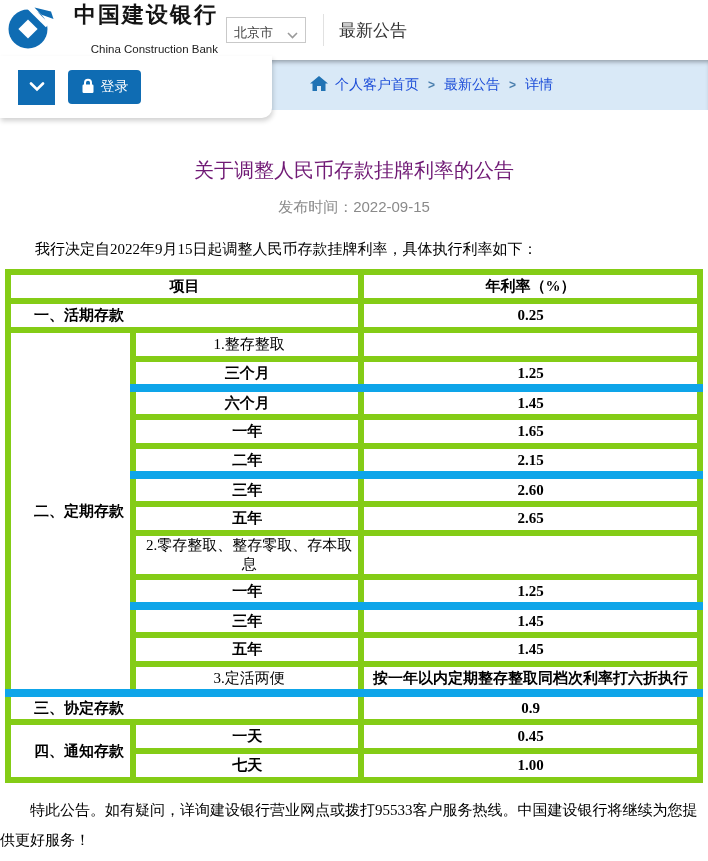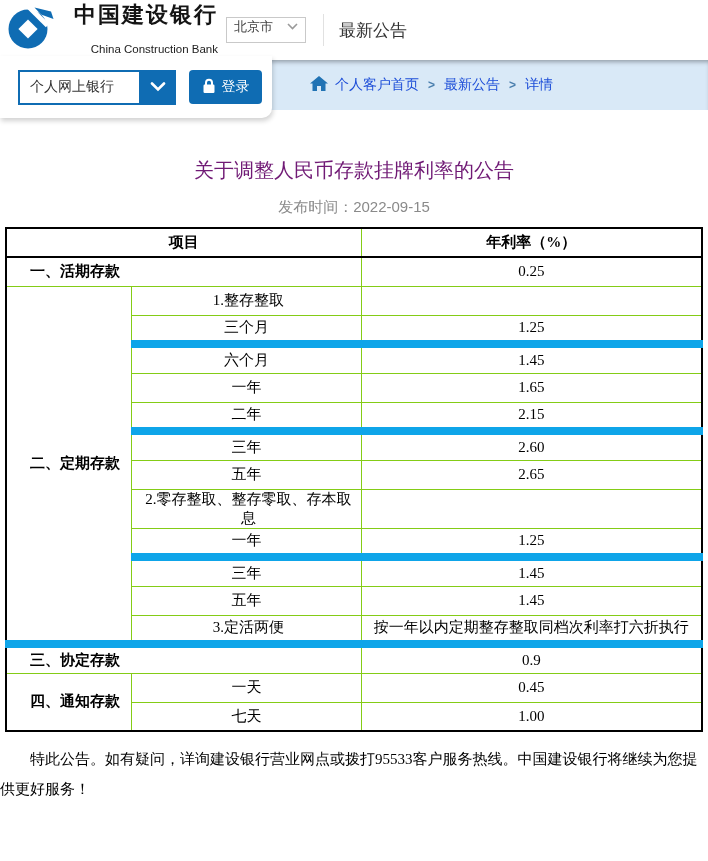--- a/index.html
+++ b/index.html
@@ -9,21 +9,21 @@
     font-family:"Liberation Sans", sans-serif; position:relative;
   }
 
   
   .header-top { height:60px; display:flex; align-items:center; padding-left:8px; background:#fff; }
   .logo { display:flex; align-items:center; gap:20px; cursor:pointer;text-align:right; }
   .logo-text { display:flex; flex-direction:column; line-height:1; }
   .logo-text-cn { font-size:22px; font-weight:bold; color:#141414; letter-spacing:2px; }
   .logo-text-en { font-size:11.5px; color:#222; margin-top:18px; }
   .city-select { margin-left:8px; width:80px; height:26px; border:1px solid #c9c9c9; border-radius:0;
-    display:flex; align-items:flex-start; justify-content:space-between; padding:0 7px;
+    display:flex; align-items:flex-end; justify-content:space-between; padding:0 7px;
     font-size:13px; color:#444; background:#fff; cursor:pointer; }
   .top-divider { width:1px; height:32px; background:#e1e1e1; margin:0 15px 0 17px; }
   .section-title { font-size:17px; color:#333; }
 
   
   .sub-header { position:relative; height:50px; background:#d9e9f7;
     box-shadow: inset 0 4px 4px -2px rgba(80,86,92,.5); }
   .login-panel { position:absolute; left:0; top:-4px; width:272px; height:62px; background:#fff;
     border-radius:0 0 10px 0; box-shadow:1px 3px 5px rgba(0,0,0,.18);
     display:flex; align-items:center; padding-left:18px; z-index:2; }
@@ -40,25 +40,25 @@
 
   
   .article { padding-top:47px; }
   .article-title { text-align:center; font-size:20px; color:#701a75; }
   .publish-time { text-align:center; font-size:15px; color:#8a8a8a; margin-top:14px; }
   .intro { margin-top:23px; padding:0 5px; text-indent:2em; font-size:15px; color:#000;
     font-family:"Liberation Serif", serif; }
 
   .rate-table { border-collapse:collapse; width:698px; margin:10px 5px 0 5px; font-size:15px; color:#000;
     font-family:"Liberation Serif", serif; border:2px solid #000; }
-  .rate-table th, .rate-table td { border:1px solid #84cc16; height:29px; padding:0 2px; }
+  .rate-table th, .rate-table td { border:6px solid #84cc16; height:29px; padding:0 2px; }
   .rate-table th { border-bottom:2px solid #000; font-size:15px; font-weight:bold; text-align:center; }
   .rate-table td.cat { font-weight:bold; text-align:left; padding-left:23px; }
   .rate-table td.sub-item { text-align:center; padding-left:6px; font-weight:normal; }
-  .rate-table td.term, .rate-table td.rate { text-align:center; }
+  .rate-table td.term, .rate-table td.rate { text-align:center;font-weight:bold; }
   .rate-table tr.thick-top td { border-top:8px solid #0ea5e9; }
 
   .closing { margin-top:12px; padding:0 3px 0 0; text-indent:2em; font-size:15px; line-height:2;
     color:#000; font-family:"Liberation Serif", serif; }
 </style>
 </head>
 <body>
 
 <div class="header-top">
   <div class="logo">
@@ -87,21 +87,20 @@
         </svg>
     </span>
   </div>
   <div class="top-divider"></div>
   <div class="section-title">最新公告</div>
 </div>
 
 <div class="sub-header">
   <div class="login-panel">
     <div class="bank-select">
-      <div class="bank-select-value">个人网上银行</div>
       <div class="bank-select-chev">
         <svg width="16" height="10" viewBox="0 0 16 10">
             <path d="M2 1.5 L8 7.5 L14 1.5" stroke="#ffffff" stroke-width="2.6" fill="none" stroke-linecap="round"></path>
           </svg>
       </div>
     </div>
     <button class="login-btn">
       <span>
         <svg width="14" height="16" viewBox="0 0 14 16">
           <path d="M4 7 V4.8 a3 3 0 0 1 6 0 V7" fill="none" stroke="#ffffff" stroke-width="2"></path>
@@ -125,20 +124,21 @@
       <span>最新公告</span>
     </a>
     <span class="crumb-sep">&gt;</span>
     <span class="crumb">详情</span>
   </div>
 </div>
 
 <div class="article">
   <div class="article-title">关于调整人民币存款挂牌利率的公告</div>
   <div class="publish-time">发布时间：2022-09-15</div>
+  <div class="intro">我行决定自2022年9月15日起调整人民币存款挂牌利率，具体执行利率如下：</div>
 
   <table class="rate-table">
     <colgroup>
         <col style="width:126px">
         <col style="width:230px">
         <col style="width:342px">
       </colgroup>
     <tbody>
         <tr>
       <th colspan="2">项目</th>

